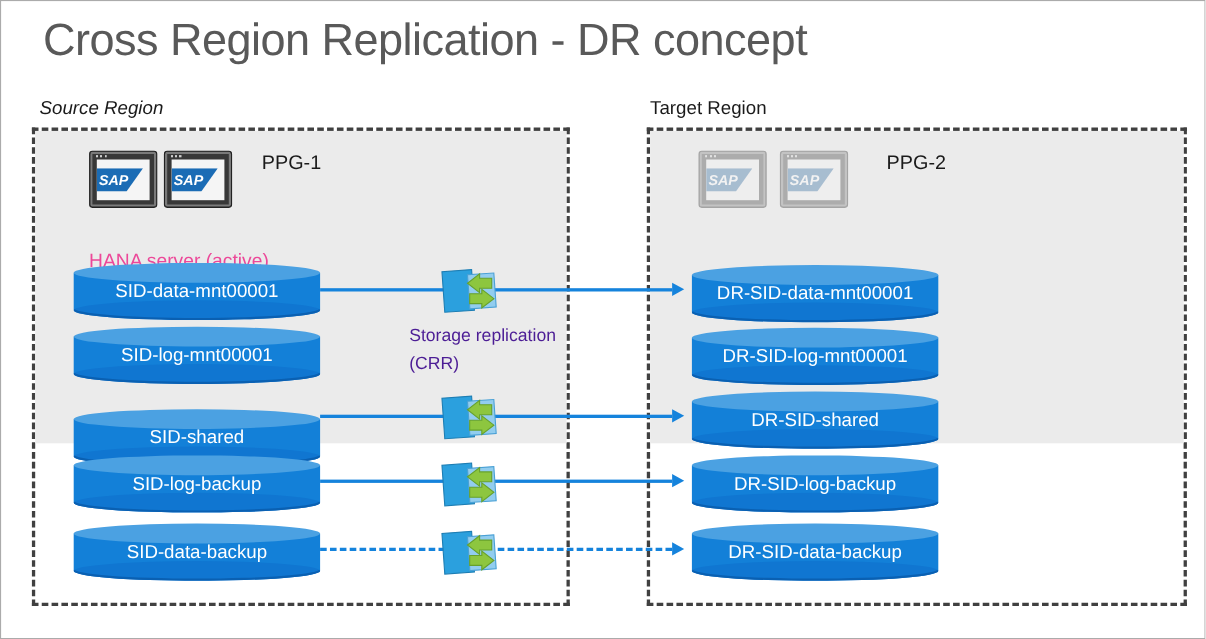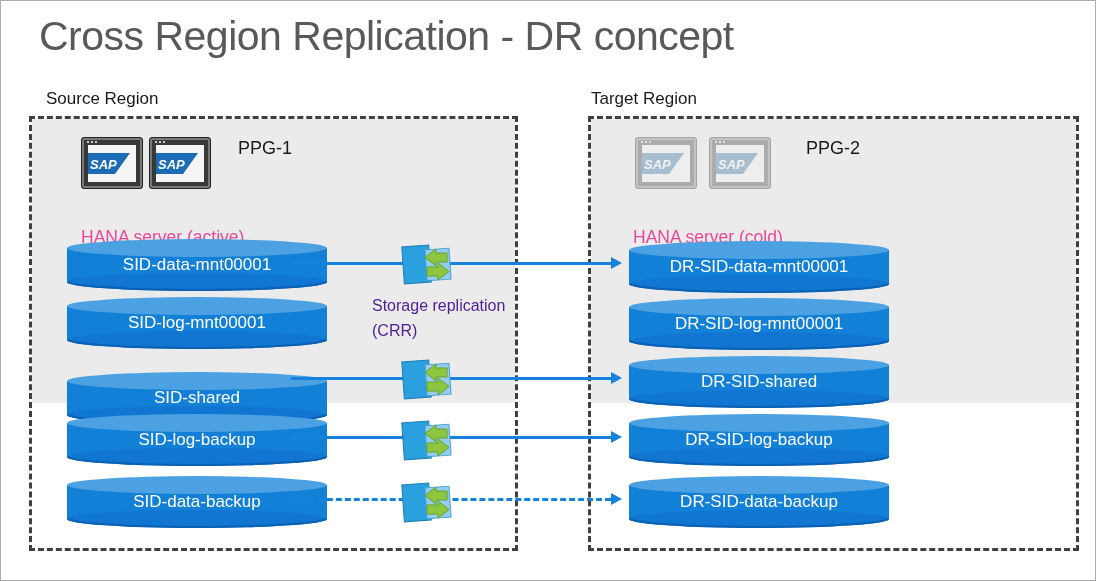--- a/index.html
+++ b/index.html
@@ -66,21 +66,21 @@
   .sapwin .screen {
     position: absolute;
     left: 6px; top: 7px; right: 6px; bottom: 6px;
     background: #f5f5f5;
     display: flex; align-items: center; 
   }
   .sapwin.cold { opacity: 0.35; filter: saturate(0.75); }
   
   .cyl {
     position: absolute;
-    width: 260px; height: 34px;
+    width: 224px; height: 34px;
     background: #1380d8;
     display: flex; align-items: center; justify-content: center;
   }
   .cyl::before {
     content: "";
     position: absolute;
     left: 0; right: 0; top: -9px;
     height: 18px;
     border-radius: 50%;
     background: #4ba1e2;
@@ -135,21 +135,21 @@
     z-index: 2;
   }
 </style>
 </head>
 <body>
 
 <div id="canvas">
 
   <div class="title">Cross Region Replication - DR concept</div>
 
-  <div class="region-label" style="left:45px;">Source Region</div>
+  <div class="region-label" style="left:35px;font-style:italic;">Source Region</div>
   <div class="region-label" style="left:590px;">Target Region</div>
 
   <div class="region-box" style="left:28px; width:483px;">
     <div class="region-fill"></div>
   </div>
 
   <div class="region-box" style="left:587px; width:485px;">
     <div class="region-fill"></div>
   </div>
 
@@ -186,21 +186,20 @@
   <div class="sapwin cold" style="left:708px; top:136px;">
     <div class="dots"></div>
     <div class="screen">
       <svg width="42" height="21" viewBox="0 0 42 21">
         <path d="M0 0 H42 L27 21 H0 Z" fill="#1b6cb5"></path>
         <text x="2" y="15.5" font-size="13" font-weight="bold" font-style="italic" fill="#ffffff" font-family="Liberation Sans, sans-serif">SAP</text>
       </svg>
     </div>
   </div>
   <div class="ppg-label" style="left:805px; top:137px;">PPG-2</div>
-  <div class="server-label" style="left:632px; top:201px;">HANA server (cold)</div>
 
   <div class="cyl" style="left:66px; top:247px;">
       <span>SID-data-mnt00001</span>
     </div>
   <div class="cyl" style="left:66px; top:305px;">
       <span>SID-log-mnt00001</span>
     </div>
   <div class="cyl" style="left:66px; top:380px;">
       <span>SID-shared</span>
     </div>

